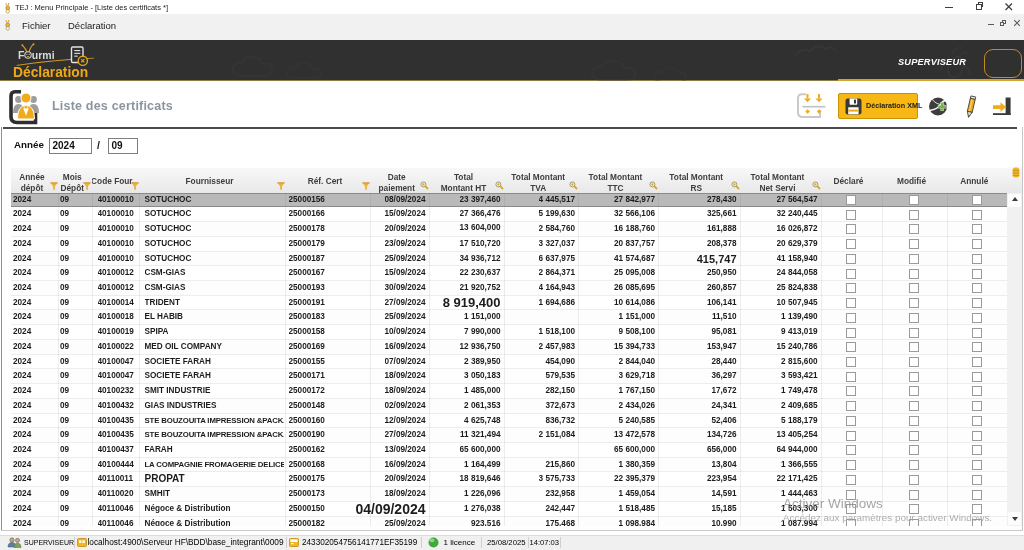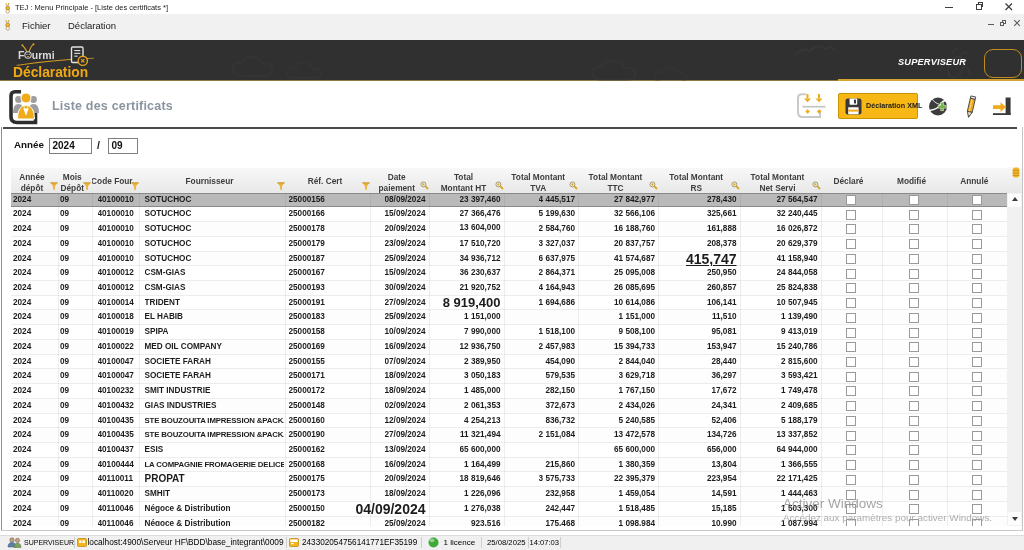--- a/index.html
+++ b/index.html
@@ -292,33 +292,33 @@
 <div class="abs" style="left:0;top:58.92px;width:996px;height:14.73px;background:#fdfdfe;border-bottom:1px solid #ededee;"></div>
 <div class="cell" style="left:2px;top:58.92px;width:44px;height:14.73px;line-height:14.73px;font-size:8.2px;font-weight:bold;color:#1c1c1c;">2024</div>
 <div class="cell" style="left:49px;top:58.92px;width:30.5px;height:14.73px;line-height:14.73px;font-size:8.2px;font-weight:bold;color:#1c1c1c;">09</div>
 <div class="cell" style="left:86.5px;top:58.92px;width:40.5px;height:14.73px;line-height:14.73px;font-size:8.2px;font-weight:bold;color:#1c1c1c;">40100010</div>
 <div class="cell" style="left:133.5px;top:58.92px;width:139.5px;height:14.73px;line-height:14.73px;font-size:8.2px;font-weight:bold;color:#1c1c1c;">SOTUCHOC</div>
 <div class="cell" style="left:277.5px;top:58.92px;width:80.5px;height:14.73px;line-height:14.73px;font-size:8.2px;font-weight:bold;color:#1c1c1c;">25000187</div>
 <div class="cell" style="right:581.5px;text-align:right;top:58.92px;height:14.73px;line-height:14.73px;font-size:8.2px;font-weight:bold;color:#1c1c1c;">25/09/2024</div>
 <div class="cell" style="right:506.5px;text-align:right;top:58.92px;height:14.73px;line-height:14.73px;font-size:8.2px;font-weight:bold;color:#1c1c1c;">34 936,712</div>
 <div class="cell" style="right:432px;text-align:right;top:58.92px;height:14.73px;line-height:14.73px;font-size:8.2px;font-weight:bold;color:#1c1c1c;">6 637,975</div>
 <div class="cell" style="right:352px;text-align:right;top:58.92px;height:14.73px;line-height:14.73px;font-size:8.2px;font-weight:bold;color:#1c1c1c;">41 574,687</div>
-<div class="cell" style="right:270.5px;text-align:left;top:58.92px;height:14.73px;line-height:14.73px;font-size:14px;font-weight:bold;color:#1c1c1c;text-decoration:underline;">415,747</div>
+<div class="cell" style="right:270.5px;text-align:left;top:58.92px;height:14.73px;line-height:14.73px;font-size:11px;font-weight:bold;color:#1c1c1c;">415,747</div>
 <div class="cell" style="right:189.5px;text-align:right;top:58.92px;height:14.73px;line-height:14.73px;font-size:8.2px;font-weight:bold;color:#1c1c1c;">41 158,940</div>
 <div class="abs" style="left:835px;top:61.32px;width:10px;height:10px;border:1px solid #9a9a9a;background:#fff;"></div>
 <div class="abs" style="left:898px;top:61.32px;width:10px;height:10px;border:1px solid #9a9a9a;background:#fff;"></div>
 <div class="abs" style="left:960.75px;top:61.32px;width:10px;height:10px;border:1px solid #9a9a9a;background:#fff;"></div>
 <div class="abs" style="left:0;top:73.65px;width:996px;height:14.73px;background:#ffffff;border-bottom:1px solid #ededee;"></div>
 <div class="cell" style="left:2px;top:73.65px;width:44px;height:14.73px;line-height:14.73px;font-size:8.2px;font-weight:bold;color:#1c1c1c;">2024</div>
 <div class="cell" style="left:49px;top:73.65px;width:30.5px;height:14.73px;line-height:14.73px;font-size:8.2px;font-weight:bold;color:#1c1c1c;">09</div>
 <div class="cell" style="left:86.5px;top:73.65px;width:40.5px;height:14.73px;line-height:14.73px;font-size:8.2px;font-weight:bold;color:#1c1c1c;">40100012</div>
 <div class="cell" style="left:133.5px;top:73.65px;width:139.5px;height:14.73px;line-height:14.73px;font-size:8.2px;font-weight:bold;color:#1c1c1c;">CSM-GIAS</div>
 <div class="cell" style="left:277.5px;top:73.65px;width:80.5px;height:14.73px;line-height:14.73px;font-size:8.2px;font-weight:bold;color:#1c1c1c;">25000167</div>
 <div class="cell" style="right:581.5px;text-align:right;top:73.65px;height:14.73px;line-height:14.73px;font-size:8.2px;font-weight:bold;color:#1c1c1c;">15/09/2024</div>
-<div class="cell" style="right:506.5px;text-align:right;top:73.65px;height:14.73px;line-height:14.73px;font-size:8.2px;font-weight:bold;color:#1c1c1c;">36 230,637</div>
+<div class="cell" style="right:506.5px;text-align:right;top:73.65px;height:14.73px;line-height:14.73px;font-size:8.2px;font-weight:bold;color:#1c1c1c;">22 230,637</div>
 <div class="cell" style="right:432px;text-align:right;top:73.65px;height:14.73px;line-height:14.73px;font-size:8.2px;font-weight:bold;color:#1c1c1c;">2 864,371</div>
 <div class="cell" style="right:352px;text-align:right;top:73.65px;height:14.73px;line-height:14.73px;font-size:8.2px;font-weight:bold;color:#1c1c1c;">25 095,008</div>
 <div class="cell" style="right:270.5px;text-align:right;top:73.65px;height:14.73px;line-height:14.73px;font-size:8.2px;font-weight:bold;color:#1c1c1c;">250,950</div>
 <div class="cell" style="right:189.5px;text-align:right;top:73.65px;height:14.73px;line-height:14.73px;font-size:8.2px;font-weight:bold;color:#1c1c1c;">24 844,058</div>
 <div class="abs" style="left:835px;top:76.05px;width:10px;height:10px;border:1px solid #9a9a9a;background:#fff;"></div>
 <div class="abs" style="left:898px;top:76.05px;width:10px;height:10px;border:1px solid #9a9a9a;background:#fff;"></div>
 <div class="abs" style="left:960.75px;top:76.05px;width:10px;height:10px;border:1px solid #9a9a9a;background:#fff;"></div>
 <div class="abs" style="left:0;top:88.38px;width:996px;height:14.73px;background:#fdfdfe;border-bottom:1px solid #ededee;"></div>
 <div class="cell" style="left:2px;top:88.38px;width:44px;height:14.73px;line-height:14.73px;font-size:8.2px;font-weight:bold;color:#1c1c1c;">2024</div>
 <div class="cell" style="left:49px;top:88.38px;width:30.5px;height:14.73px;line-height:14.73px;font-size:8.2px;font-weight:bold;color:#1c1c1c;">09</div>
@@ -453,48 +453,48 @@
 <div class="abs" style="left:835px;top:208.62px;width:10px;height:10px;border:1px solid #9a9a9a;background:#fff;"></div>
 <div class="abs" style="left:898px;top:208.62px;width:10px;height:10px;border:1px solid #9a9a9a;background:#fff;"></div>
 <div class="abs" style="left:960.75px;top:208.62px;width:10px;height:10px;border:1px solid #9a9a9a;background:#fff;"></div>
 <div class="abs" style="left:0;top:220.95px;width:996px;height:14.73px;background:#ffffff;border-bottom:1px solid #ededee;"></div>
 <div class="cell" style="left:2px;top:220.95px;width:44px;height:14.73px;line-height:14.73px;font-size:8.2px;font-weight:bold;color:#1c1c1c;">2024</div>
 <div class="cell" style="left:49px;top:220.95px;width:30.5px;height:14.73px;line-height:14.73px;font-size:8.2px;font-weight:bold;color:#1c1c1c;">09</div>
 <div class="cell" style="left:86.5px;top:220.95px;width:40.5px;height:14.73px;line-height:14.73px;font-size:8.2px;font-weight:bold;color:#1c1c1c;">40100435</div>
 <div class="cell" style="left:133.5px;top:220.95px;width:139.5px;height:14.73px;line-height:14.73px;font-size:7.8px;font-weight:bold;color:#1c1c1c;letter-spacing:-0.15px;">STE BOUZOUITA IMPRESSION &amp;PACKAGING</div>
 <div class="cell" style="left:277.5px;top:220.95px;width:80.5px;height:14.73px;line-height:14.73px;font-size:8.2px;font-weight:bold;color:#1c1c1c;">25000160</div>
 <div class="cell" style="right:581.5px;text-align:right;top:220.95px;height:14.73px;line-height:14.73px;font-size:8.2px;font-weight:bold;color:#1c1c1c;">12/09/2024</div>
-<div class="cell" style="right:506.5px;text-align:right;top:220.95px;height:14.73px;line-height:14.73px;font-size:8.2px;font-weight:bold;color:#1c1c1c;">4 254,213</div>
+<div class="cell" style="right:506.5px;text-align:right;top:220.95px;height:14.73px;line-height:14.73px;font-size:8.2px;font-weight:bold;color:#1c1c1c;">4 625,748</div>
 <div class="cell" style="right:432px;text-align:right;top:220.95px;height:14.73px;line-height:14.73px;font-size:8.2px;font-weight:bold;color:#1c1c1c;">836,732</div>
 <div class="cell" style="right:352px;text-align:right;top:220.95px;height:14.73px;line-height:14.73px;font-size:8.2px;font-weight:bold;color:#1c1c1c;">5 240,585</div>
 <div class="cell" style="right:270.5px;text-align:right;top:220.95px;height:14.73px;line-height:14.73px;font-size:8.2px;font-weight:bold;color:#1c1c1c;">52,406</div>
 <div class="cell" style="right:189.5px;text-align:right;top:220.95px;height:14.73px;line-height:14.73px;font-size:8.2px;font-weight:bold;color:#1c1c1c;">5 188,179</div>
 <div class="abs" style="left:835px;top:223.35px;width:10px;height:10px;border:1px solid #9a9a9a;background:#fff;"></div>
 <div class="abs" style="left:898px;top:223.35px;width:10px;height:10px;border:1px solid #9a9a9a;background:#fff;"></div>
 <div class="abs" style="left:960.75px;top:223.35px;width:10px;height:10px;border:1px solid #9a9a9a;background:#fff;"></div>
 <div class="abs" style="left:0;top:235.68px;width:996px;height:14.73px;background:#fdfdfe;border-bottom:1px solid #ededee;"></div>
 <div class="cell" style="left:2px;top:235.68px;width:44px;height:14.73px;line-height:14.73px;font-size:8.2px;font-weight:bold;color:#1c1c1c;">2024</div>
 <div class="cell" style="left:49px;top:235.68px;width:30.5px;height:14.73px;line-height:14.73px;font-size:8.2px;font-weight:bold;color:#1c1c1c;">09</div>
 <div class="cell" style="left:86.5px;top:235.68px;width:40.5px;height:14.73px;line-height:14.73px;font-size:8.2px;font-weight:bold;color:#1c1c1c;">40100435</div>
 <div class="cell" style="left:133.5px;top:235.68px;width:139.5px;height:14.73px;line-height:14.73px;font-size:7.8px;font-weight:bold;color:#1c1c1c;letter-spacing:-0.15px;">STE BOUZOUITA IMPRESSION &amp;PACKAGING</div>
 <div class="cell" style="left:277.5px;top:235.68px;width:80.5px;height:14.73px;line-height:14.73px;font-size:8.2px;font-weight:bold;color:#1c1c1c;">25000190</div>
 <div class="cell" style="right:581.5px;text-align:right;top:235.68px;height:14.73px;line-height:14.73px;font-size:8.2px;font-weight:bold;color:#1c1c1c;">27/09/2024</div>
 <div class="cell" style="right:506.5px;text-align:right;top:235.68px;height:14.73px;line-height:14.73px;font-size:8.2px;font-weight:bold;color:#1c1c1c;">11 321,494</div>
 <div class="cell" style="right:432px;text-align:right;top:235.68px;height:14.73px;line-height:14.73px;font-size:8.2px;font-weight:bold;color:#1c1c1c;">2 151,084</div>
 <div class="cell" style="right:352px;text-align:right;top:235.68px;height:14.73px;line-height:14.73px;font-size:8.2px;font-weight:bold;color:#1c1c1c;">13 472,578</div>
 <div class="cell" style="right:270.5px;text-align:right;top:235.68px;height:14.73px;line-height:14.73px;font-size:8.2px;font-weight:bold;color:#1c1c1c;">134,726</div>
-<div class="cell" style="right:189.5px;text-align:right;top:235.68px;height:14.73px;line-height:14.73px;font-size:8.2px;font-weight:bold;color:#1c1c1c;">13 337,852</div>
+<div class="cell" style="right:189.5px;text-align:right;top:235.68px;height:14.73px;line-height:14.73px;font-size:8.2px;font-weight:bold;color:#1c1c1c;">13 405,254</div>
 <div class="abs" style="left:835px;top:238.08px;width:10px;height:10px;border:1px solid #9a9a9a;background:#fff;"></div>
 <div class="abs" style="left:898px;top:238.08px;width:10px;height:10px;border:1px solid #9a9a9a;background:#fff;"></div>
 <div class="abs" style="left:960.75px;top:238.08px;width:10px;height:10px;border:1px solid #9a9a9a;background:#fff;"></div>
 <div class="abs" style="left:0;top:250.41px;width:996px;height:14.73px;background:#ffffff;border-bottom:1px solid #ededee;"></div>
 <div class="cell" style="left:2px;top:250.41px;width:44px;height:14.73px;line-height:14.73px;font-size:8.2px;font-weight:bold;color:#1c1c1c;">2024</div>
 <div class="cell" style="left:49px;top:250.41px;width:30.5px;height:14.73px;line-height:14.73px;font-size:8.2px;font-weight:bold;color:#1c1c1c;">09</div>
 <div class="cell" style="left:86.5px;top:250.41px;width:40.5px;height:14.73px;line-height:14.73px;font-size:8.2px;font-weight:bold;color:#1c1c1c;">40100437</div>
-<div class="cell" style="left:133.5px;top:250.41px;width:139.5px;height:14.73px;line-height:14.73px;font-size:8.2px;font-weight:bold;color:#1c1c1c;">ESIS</div>
+<div class="cell" style="left:133.5px;top:250.41px;width:139.5px;height:14.73px;line-height:14.73px;font-size:8.2px;font-weight:bold;color:#1c1c1c;">FARAH</div>
 <div class="cell" style="left:277.5px;top:250.41px;width:80.5px;height:14.73px;line-height:14.73px;font-size:8.2px;font-weight:bold;color:#1c1c1c;">25000162</div>
 <div class="cell" style="right:581.5px;text-align:right;top:250.41px;height:14.73px;line-height:14.73px;font-size:8.2px;font-weight:bold;color:#1c1c1c;">13/09/2024</div>
 <div class="cell" style="right:506.5px;text-align:right;top:250.41px;height:14.73px;line-height:14.73px;font-size:8.2px;font-weight:bold;color:#1c1c1c;">65 600,000</div>
 <div class="cell" style="right:352px;text-align:right;top:250.41px;height:14.73px;line-height:14.73px;font-size:8.2px;font-weight:bold;color:#1c1c1c;">65 600,000</div>
 <div class="cell" style="right:270.5px;text-align:right;top:250.41px;height:14.73px;line-height:14.73px;font-size:8.2px;font-weight:bold;color:#1c1c1c;">656,000</div>
 <div class="cell" style="right:189.5px;text-align:right;top:250.41px;height:14.73px;line-height:14.73px;font-size:8.2px;font-weight:bold;color:#1c1c1c;">64 944,000</div>
 <div class="abs" style="left:835px;top:252.81px;width:10px;height:10px;border:1px solid #9a9a9a;background:#fff;"></div>
 <div class="abs" style="left:898px;top:252.81px;width:10px;height:10px;border:1px solid #9a9a9a;background:#fff;"></div>
 <div class="abs" style="left:960.75px;top:252.81px;width:10px;height:10px;border:1px solid #9a9a9a;background:#fff;"></div>
 <div class="abs" style="left:0;top:265.14px;width:996px;height:14.73px;background:#fdfdfe;border-bottom:1px solid #ededee;"></div>

